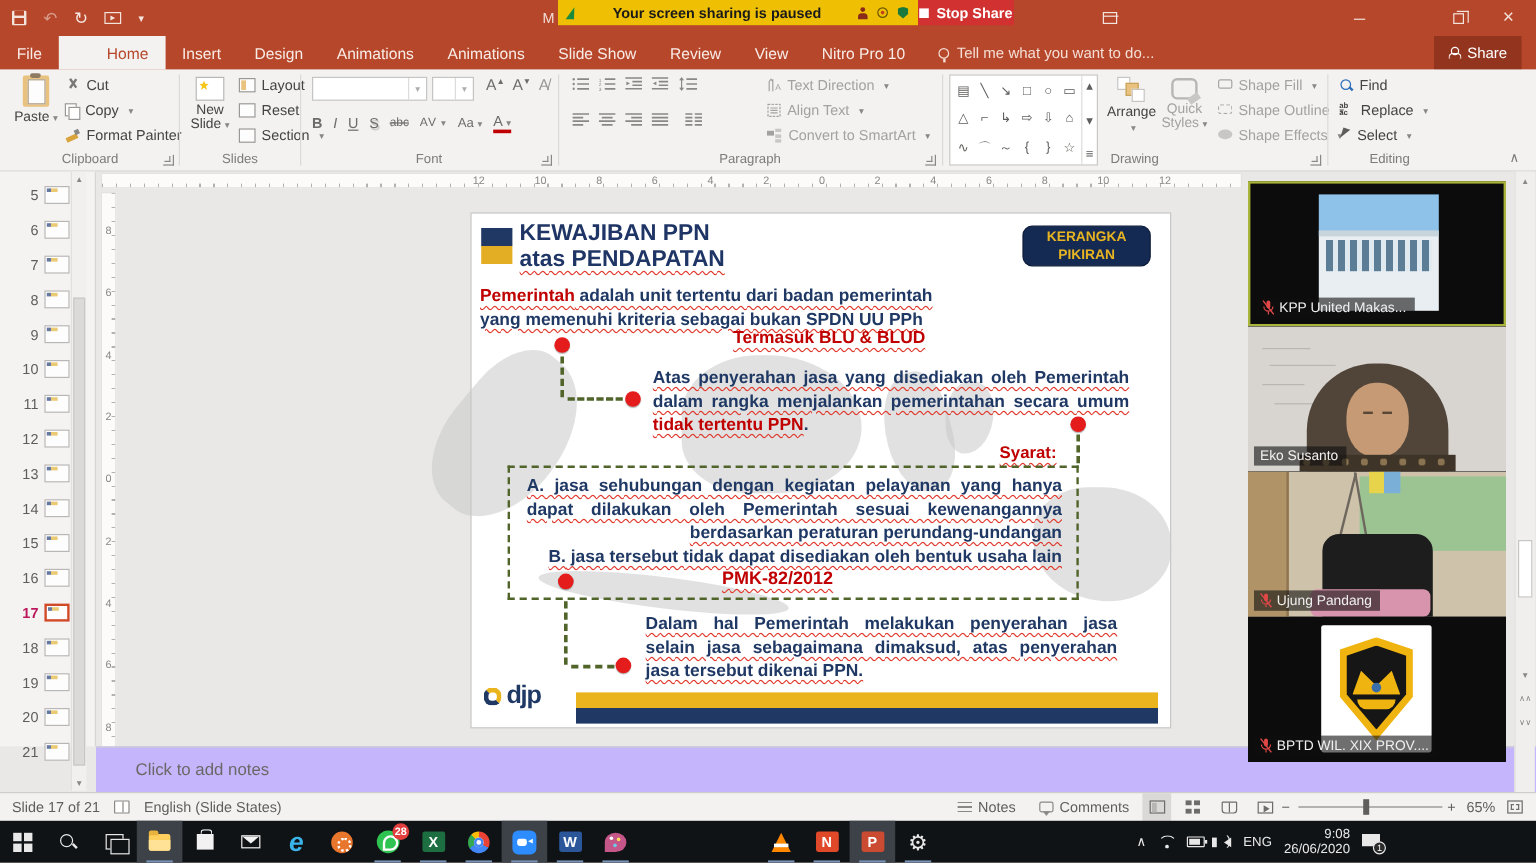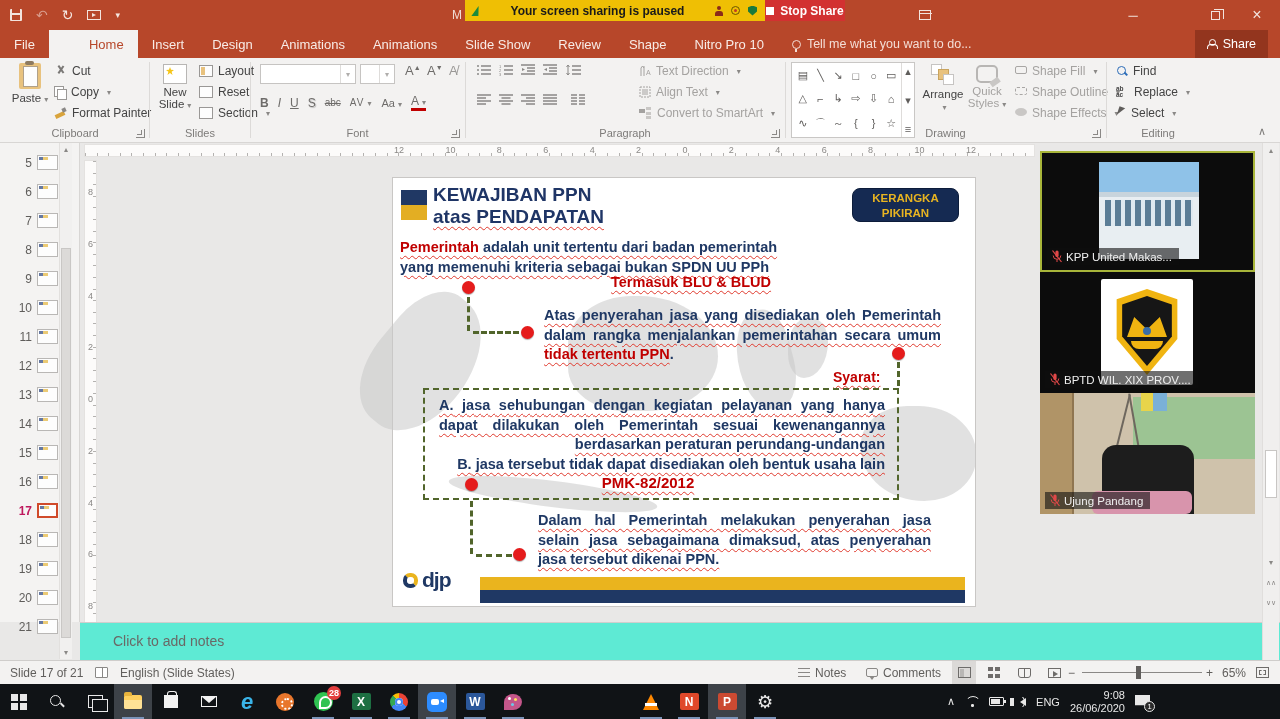--- a/index.html
+++ b/index.html
@@ -143,21 +143,21 @@
   .rdot{position:absolute;width:13px;height:13px;border-radius:50%;background:#e51c1c;box-shadow:0 1px 1px rgba(0,0,0,.3);}
   .dashv{position:absolute;border-left:3px dashed #51652b;}
   .dashh{position:absolute;border-top:3px dashed #51652b;}
   #barY{left:87px;top:399px;width:485px;height:13px;background:#eab41e;}
   #barN{left:87px;top:412px;width:485px;height:13px;background:#1f3864;}
   #djp{left:10px;top:390px;display:flex;align-items:center;gap:4px;}
   .djp-ic{width:15px;height:15px;border:4px solid #eab41e;border-bottom-color:#1f3864;border-left-color:#1f3864;border-radius:7px;}
   .djp-tx{font-size:21px;font-weight:bold;color:#1f3864;letter-spacing:-1px;}
 
   
-  #notes{left:80px;top:622px;width:1200px;height:38px;background:#5eead4;border-top:1px solid #d0cecd;}
+  #notes{left:80px;top:622px;width:1200px;height:38px;background:#c4b5fd;border-top:1px solid #d0cecd;}
   #notes .ph{position:absolute;left:33px;top:10px;font-size:14px;color:#6a6866;}
   #statusbar{left:0;top:660px;width:1280px;height:24px;background:#f3f2f1;border-top:1px solid #cfcdcb;font-size:12px;color:#605e5c;}
   .sb{position:absolute;top:0;height:23px;display:flex;align-items:center;gap:5px;cursor:pointer;}
   .bookic{width:13px;height:11px;border:1px solid #8a8886;border-radius:1px;position:relative;background:#fff;}
   .bookic:after{content:"";position:absolute;left:5.5px;top:0;bottom:0;width:1px;background:#8a8886;}
   .noteic{width:12px;height:10px;background:repeating-linear-gradient(#8a8886 0 1px,transparent 1px 4px);}
   .commic{width:12px;height:9px;border:1px solid #8a8886;border-radius:2px;position:relative;}
   .commic:after{content:"";position:absolute;left:2px;bottom:-4px;border-left:3px solid transparent;border-right:3px solid transparent;border-top:4px solid #8a8886;}
   .viewic{width:24px;height:23px;display:flex;align-items:center;justify-content:center;cursor:pointer;}
   .viewic.on{background:#dbd9d7;}
@@ -312,21 +312,21 @@
 
   <div class="abs" id="tabrow">
     <span class="tab">File</span>
     <span class="tab active">Home</span>
     <span class="tab">Insert</span>
     <span class="tab">Design</span>
     <span class="tab">Animations</span>
     <span class="tab">Animations</span>
     <span class="tab">Slide Show</span>
     <span class="tab">Review</span>
-    <span class="tab">Shape</span>
+    <span class="tab">View</span>
     <span class="tab">Nitro Pro 10</span>
     <span id="tellme">
         <span class="bulb"></span>
         <span>Tell me what you want to do...</span>
       </span>
   </div>
   <div class="abs" id="signin">Sign in</div>
   <div class="abs" id="sharebtn">
       <span class="personadd"></span>
       <span>Share</span>
@@ -755,54 +755,65 @@
         <svg class="micoff" width="10" height="13" viewBox="0 0 10 13">
             <rect x="3.4" y="0.5" width="3.2" height="6.5" rx="1.6" fill="#e04848"></rect>
             <path d="M1.2 5.5a3.8 3.8 0 0 0 7.6 0" stroke="#e04848" fill="none"></path>
             <line x1="5" y1="9.5" x2="5" y2="12" stroke="#e04848"></line>
             <line x1="0.5" y1="0.5" x2="9.5" y2="12" stroke="#e04848" stroke-width="1.2"></line>
           </svg>
         <span>KPP United Makas...</span>
       </div>
     </div>
     <div class="vtile">
-      <div class="logobox">
-        <div class="crest"></div>
-          <div class="crest-in"></div>
-          <div class="crest-em"></div>
-          <div class="crest-dot"></div>
-          <div class="crest-cres"></div>
+      <div class="wboard">
+        <div class="hijab">
+            <div class="face"></div>
+            <div class="scarf"></div>
+          </div>
       </div>
       <div class="vlabel">
-        <svg class="micoff" width="10" height="13" viewBox="0 0 10 13">
-            <rect x="3.4" y="0.5" width="3.2" height="6.5" rx="1.6" fill="#e04848"></rect>
-            <path d="M1.2 5.5a3.8 3.8 0 0 0 7.6 0" stroke="#e04848" fill="none"></path>
-            <line x1="5" y1="9.5" x2="5" y2="12" stroke="#e04848"></line>
-            <line x1="0.5" y1="0.5" x2="9.5" y2="12" stroke="#e04848" stroke-width="1.2"></line>
-          </svg>
-        <span>BPTD WIL. XIX PROV....</span>
-      </div>
+          <span>Eko Susanto</span>
+        </div>
     </div>
     <div class="vtile">
       <div class="room">
         <div class="door"></div>
         <div class="gboard"></div>
         <div class="cable" style="left:78px;top:0;transform:rotate(14deg)"></div>
         <div class="cable" style="left:96px;top:0;transform:rotate(-10deg)"></div>
         <div class="chair"></div>
         <div class="towel"></div>
       </div>
       <div class="vlabel">
         <svg class="micoff" width="10" height="13" viewBox="0 0 10 13">
             <rect x="3.4" y="0.5" width="3.2" height="6.5" rx="1.6" fill="#e04848"></rect>
             <path d="M1.2 5.5a3.8 3.8 0 0 0 7.6 0" stroke="#e04848" fill="none"></path>
             <line x1="5" y1="9.5" x2="5" y2="12" stroke="#e04848"></line>
             <line x1="0.5" y1="0.5" x2="9.5" y2="12" stroke="#e04848" stroke-width="1.2"></line>
           </svg>
         <span>Ujung Pandang</span>
+      </div>
+    </div>
+    <div class="vtile">
+      <div class="logobox">
+        <div class="crest"></div>
+          <div class="crest-in"></div>
+          <div class="crest-em"></div>
+          <div class="crest-dot"></div>
+          <div class="crest-cres"></div>
+      </div>
+      <div class="vlabel">
+        <svg class="micoff" width="10" height="13" viewBox="0 0 10 13">
+            <rect x="3.4" y="0.5" width="3.2" height="6.5" rx="1.6" fill="#e04848"></rect>
+            <path d="M1.2 5.5a3.8 3.8 0 0 0 7.6 0" stroke="#e04848" fill="none"></path>
+            <line x1="5" y1="9.5" x2="5" y2="12" stroke="#e04848"></line>
+            <line x1="0.5" y1="0.5" x2="9.5" y2="12" stroke="#e04848" stroke-width="1.2"></line>
+          </svg>
+        <span>BPTD WIL. XIX PROV....</span>
       </div>
     </div>
   </div>
 
   <div class="abs" id="taskbar">
     <div class="tbico">
         <span class="winlogo"></span>
       </div>
     <div class="tbico">
         <span class="tsearch"></span>

